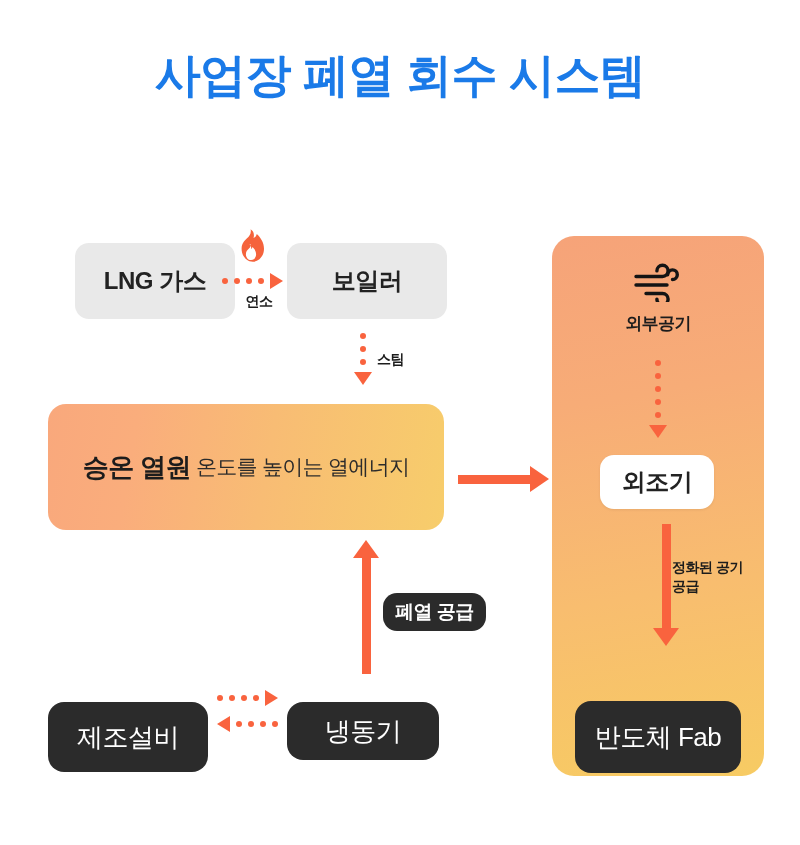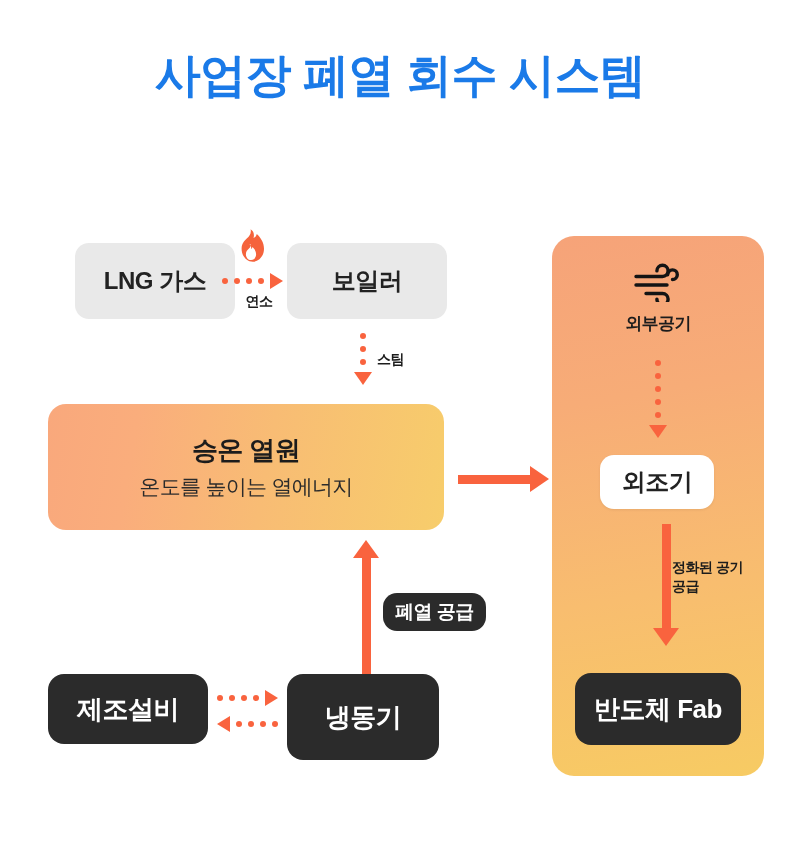--- a/index.html
+++ b/index.html
@@ -60,42 +60,43 @@
     color: #222222;
     font-size: 24px;
     font-weight: 700;
     letter-spacing: -0.5px;
   }
   .node-dark {
     background: #2b2b2b;
     border-radius: 16px;
     color: #ffffff;
     font-size: 26px;
-    font-weight: 700;
-    letter-spacing: -0.5px;
+    font-weight: 400;
+    letter-spacing: -0.5px;
+    margin-top: 28px;
   }
   .node-white {
     background: #ffffff;
     border-radius: 14px;
     color: #222222;
     font-size: 24px;
     font-weight: 700;
     letter-spacing: -0.5px;
     box-shadow: 0 1px 3px rgba(0,0,0,0.07);
   }
 
   
   #heat-source {
     position: absolute;
     left: 48px; top: 404px;
     width: 396px; height: 126px;
     border-radius: 18px;
     background: linear-gradient(100deg, #f9a87c 0%, #faad7c 22%, #f8bc74 55%, #f7cd6b 100%);
     display: flex;
-    flex-direction: column;
+    flex-direction: row;
     align-items: center;
     justify-content: center;
     gap: 5px;
   }
   #heat-source .hs-title {
     font-size: 26px; font-weight: 700; color: #1c1c1c; letter-spacing: -0.6px;
   }
   #heat-source .hs-sub {
     font-size: 21px; font-weight: 500; color: #2b2b2b; letter-spacing: -0.7px;
   }
@@ -294,21 +295,21 @@
 
   <div class="dotted-h" style="left:217px; top:716px;">
     <span class="tri-l"></span>
     <span class="dot"></span>
     <span class="dot"></span>
     <span class="dot"></span>
     <span class="dot"></span>
   </div>
 
 
-  <div class="node node-dark" style="left:287px; top:674px; width:152px; height:86px;">
+  <div class="node node-dark" style="left:287px; top:674px; width:152px; height:58px;">
     <span>냉동기</span>
   </div>
 
   <div class="solid-arrow-u" style="left:353px; top:540px;">
     <span class="head"></span>
     <span class="shaft" style="height:116px;"></span>
   </div>
 
   <div class="badge" style="left:383px; top:593px;">폐열 공급</div>
 

